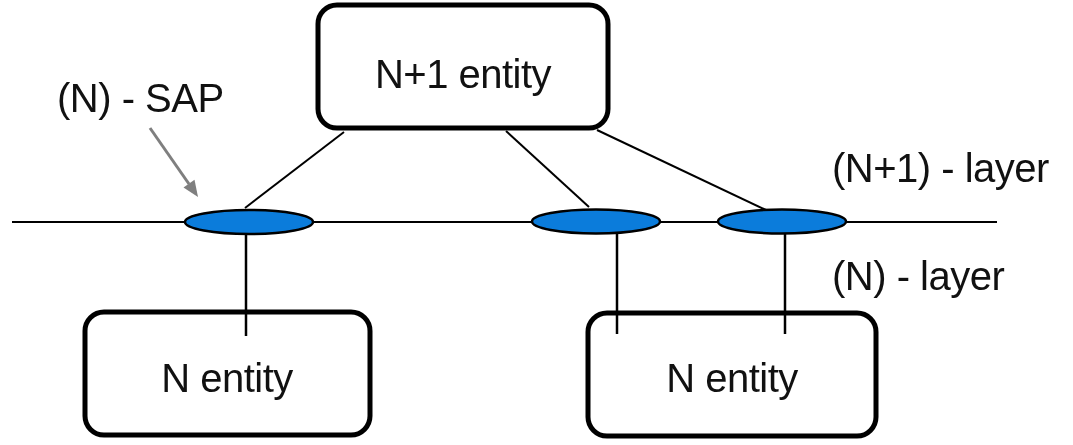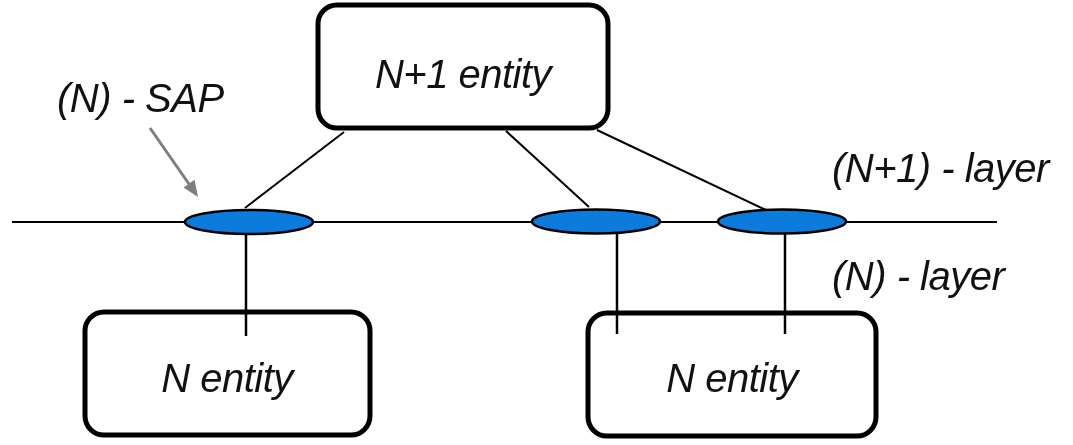--- a/index.html
+++ b/index.html
@@ -7,21 +7,20 @@
     padding: 0;
     background: #ffffff;
   }
   .canvas {
     position: relative;
     width: 1073px;
     height: 445px;
     background: #ffffff;
     overflow: hidden;
     font-family: "Liberation Sans", "DejaVu Sans", sans-serif;
-    font-style: italic;
   }
   svg { display: block; }
   .entity-box {
     fill: #ffffff;
     stroke: #000000;
     stroke-width: 5;
   }
   .conn-line {
     stroke: #000000;
     stroke-width: 2;

